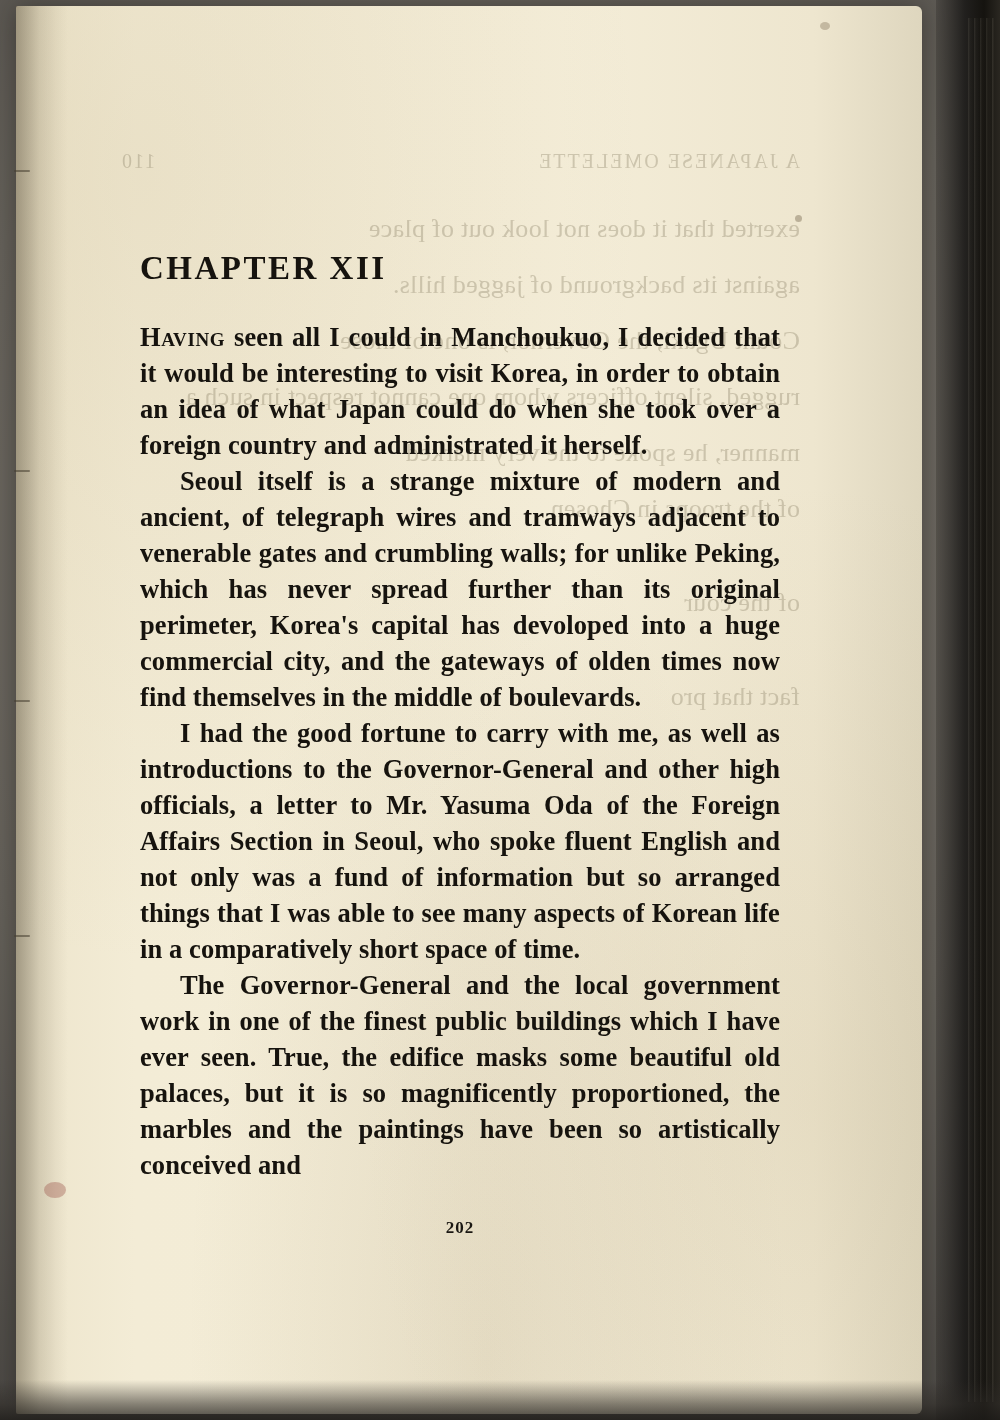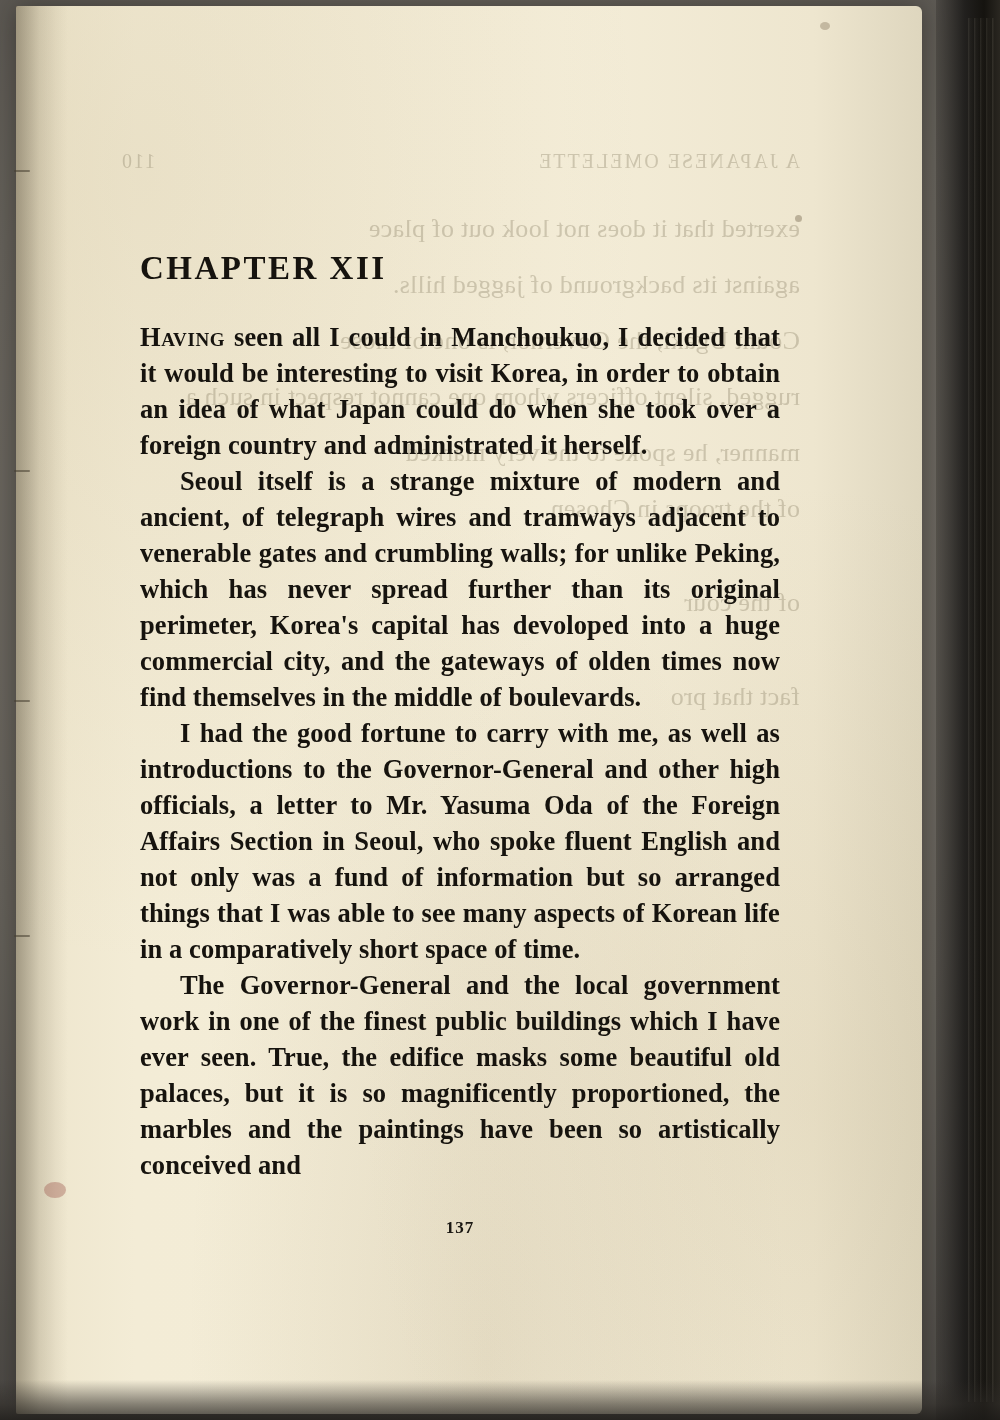--- a/index.html
+++ b/index.html
@@ -227,18 +227,18 @@
 
     <p class="body-par"><span class="smallcaps">Having</span><span> seen all I could in Manchoukuo, I decided that it would be interesting to visit Korea, in order to obtain an idea of what Japan could do when she took over a foreign country and administrated it herself.</span></p>
 
     <p class="body-par indent">Seoul itself is a strange mixture of modern and ancient, of telegraph wires and tramways adjacent to venerable gates and crumbling walls; for unlike Peking, which has never spread further than its original perimeter, Korea's capital has devoloped into a huge commercial city, and the gateways of olden times now find themselves in the middle of boulevards.</p>
 
     <p class="body-par indent">I had the good fortune to carry with me, as well as introductions to the Governor-General and other high officials, a letter to Mr. Yasuma Oda of the Foreign Affairs Section in Seoul, who spoke fluent English and not only was a fund of information but so arranged things that I was able to see many aspects of Korean life in a comparatively short space of time.</p>
 
     <p class="body-par indent">The Governor-General and the local government work in one of the finest public buildings which I have ever seen.  True, the edifice masks some beautiful old palaces, but it is so magnificently proportioned, the marbles and the paintings have been so artistically conceived and</p>
   </div>
 
-  <div class="folio">137</div>
+  <div class="folio">202</div>
 
   <div class="right-edge"></div>
   <div class="right-edge-pages"></div>
   <div class="bottom-edge"></div>
 </div>
 
 </body></html>

